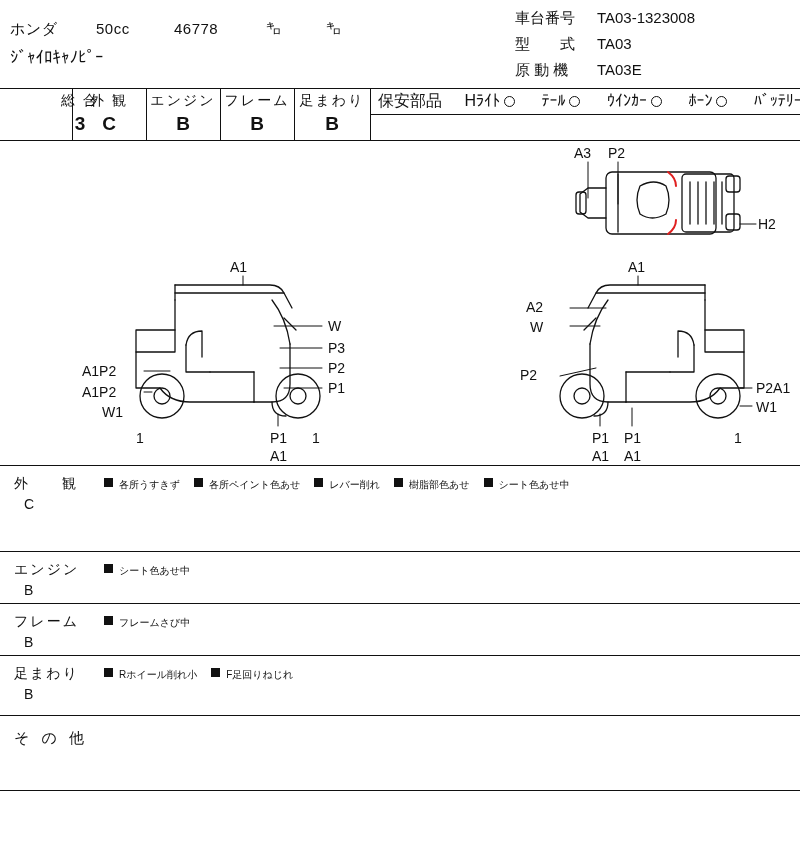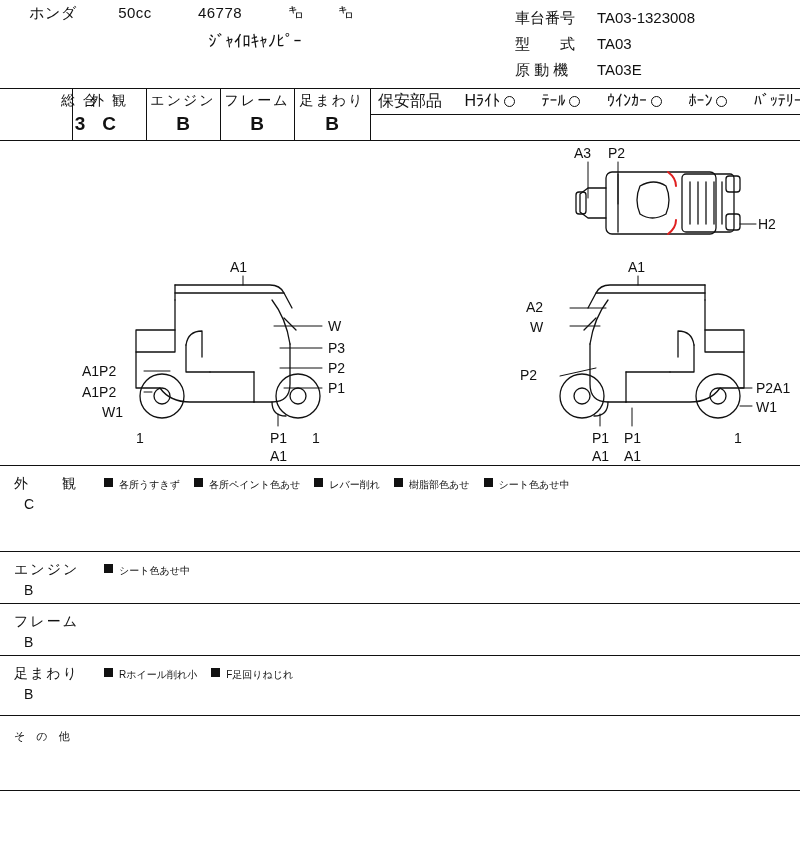--- a/index.html
+++ b/index.html
@@ -42,30 +42,29 @@
     left: 0;
     top: 0;
     width: 800px;
     height: 88px;
   }
   .hdr-left {
     position: absolute;
     left: 10px;
     top: 4px;
     width: 490px;
-    text-align: center;
   }
   .hdr-row1 {
     display: flex;
     align-items: baseline;
     font-size: 15px;
     letter-spacing: .5px;
   }
   .hdr-maker { width: 86px; }
-  .hdr-disp  { width: 78px; }
+  .hdr-disp  { width: 78px; margin-top: 16px; }
   .hdr-km    { width: 92px; }
   .hdr-km-u  { width: 60px; }
   .hdr-km2   { width: 40px; }
   .hdr-model {
     margin-top: 9px;
     font-size: 17px;
     letter-spacing: 0px;
   }
   .hdr-right {
     position: absolute;
@@ -177,21 +176,21 @@
     height: 9px;
     background: #111;
     margin-right: 6px;
     vertical-align: 1px;
   }
   .citem { margin-right: 14px; white-space: nowrap; display:inline-block;}
   .other-lab {
     position: absolute;
     left: 14px;
     top: 14px;
-    font-size: 11px;
+    font-size: 15px;
     letter-spacing: 4px;
   }
 </style>
 </head>
 <body>
 
 <div class="sheet">
 
   <div class="hdr">
     <div class="hdr-left">
@@ -422,20 +421,23 @@
     <div class="cgrade">B</div>
     <div class="ctext">
       <span class="citem"><span class="bullet"></span><span>シート色あせ中</span></span>
     </div>
   </div>
   <div class="hline" style="top:603px;"></div>
 
   <div class="crow" style="top:603px;height:52px;">
     <div class="clab">フレーム</div>
     <div class="cgrade">B</div>
+    <div class="ctext">
+      <span class="citem"><span class="bullet"></span><span>フレームさび中</span></span>
+    </div>
   </div>
   <div class="hline" style="top:655px;"></div>
 
   <div class="crow" style="top:655px;height:60px;">
     <div class="clab">足まわり</div>
     <div class="cgrade">B</div>
     <div class="ctext">
       <span class="citem"><span class="bullet"></span><span>Rホイール削れ小</span></span><span class="citem"><span class="bullet"></span><span>F足回りねじれ</span></span>
     </div>
   </div>

